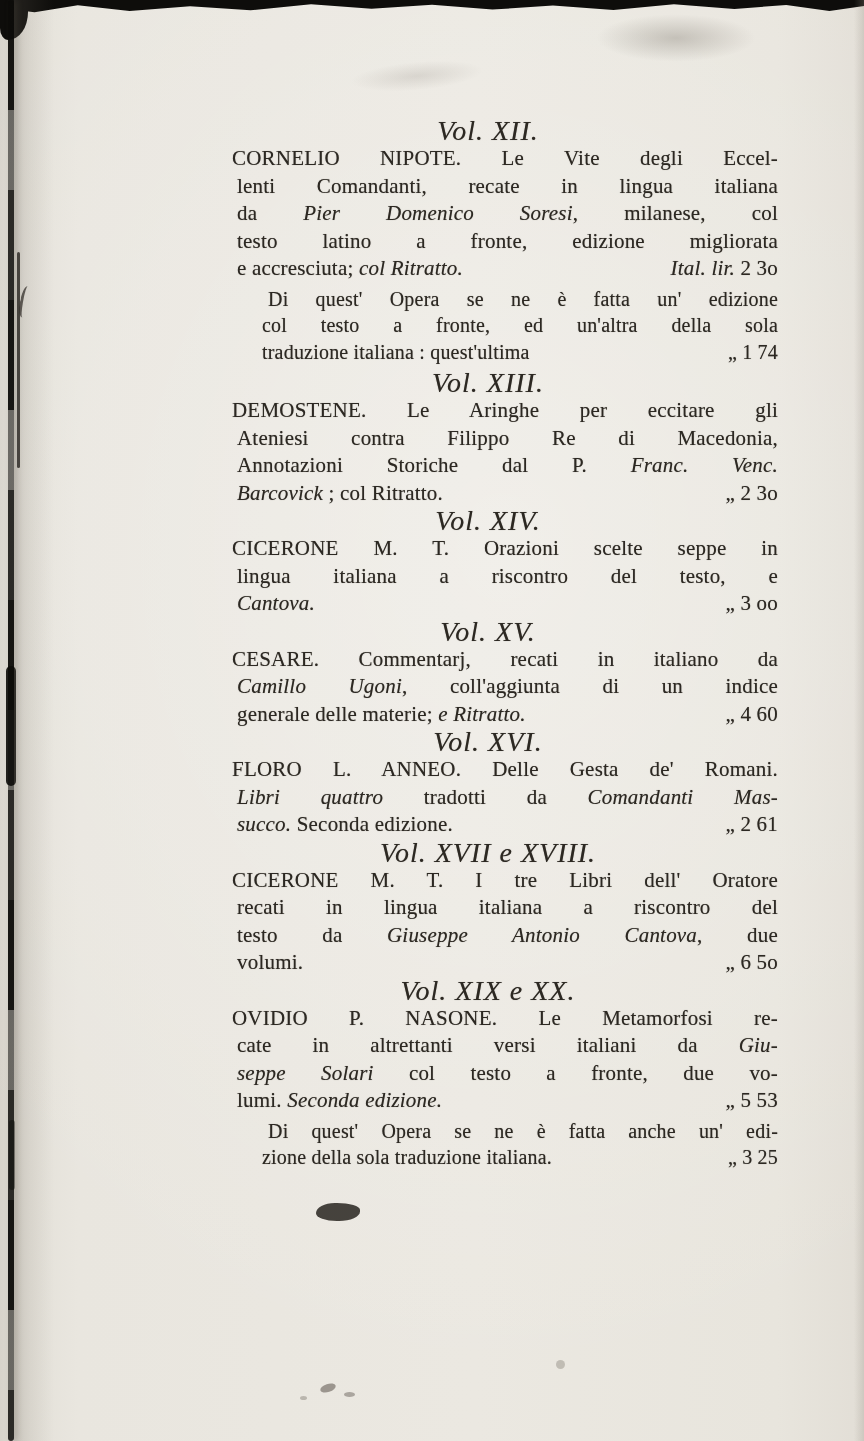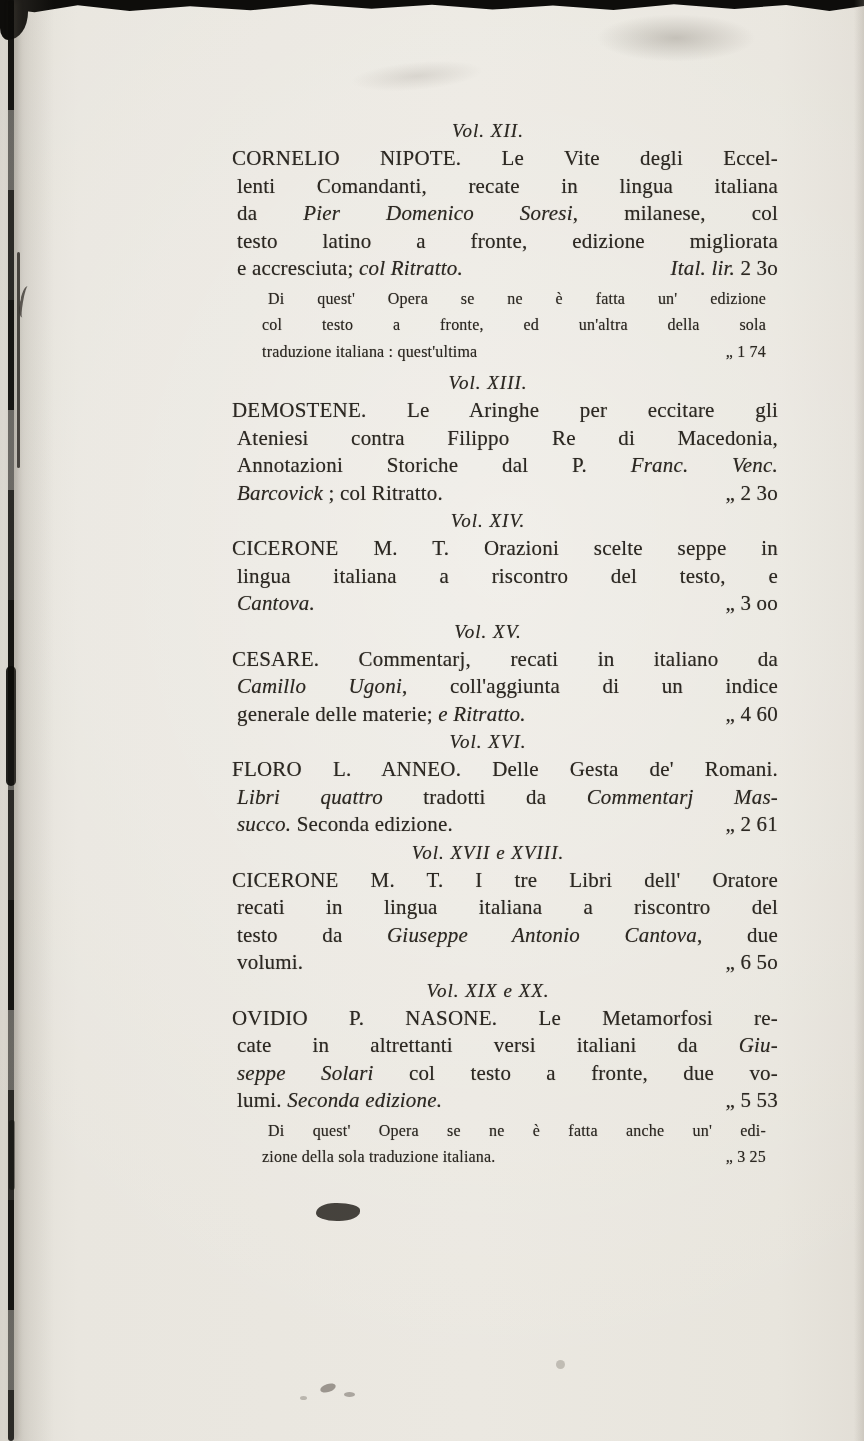--- a/index.html
+++ b/index.html
@@ -17,26 +17,26 @@
     background:
       radial-gradient(130% 95% at 58% 38%, rgba(255,255,255,.30), rgba(255,255,255,0) 62%),
       linear-gradient(90deg,#d7d3cb 0%,#e4e1d9 3.5%,#e9e6df 9%,#ebe8e1 55%,#e8e5dd 90%,#e2ded6 100%);
   }
   .catalog{
     position:absolute; left:222px; top:117px; width:556px; z-index:2;
     font-size:21px; line-height:27.5px; letter-spacing:.2px;
     text-shadow:0 0 .8px rgba(44,40,34,.5);
   }
   .vol-heading{
-    font-style:italic; text-align:center; font-size:19px; line-height:28px;
+    font-style:italic; text-align:center; font-size:28px; line-height:28px;
     letter-spacing:1px; transform:translateX(-12px);
   }
   .entry-main .line{ margin-left:15px; }
   .entry-main .line.first{ margin-left:10px; }
-  .entry-note{ margin:3px 12px 4px 40px; font-size:16px; line-height:26.5px; }
+  .entry-note{ margin:3px 0 4px 40px; font-size:20px; line-height:26.5px; }
   .entry-note .line.first{ margin-left:6px; }
   .line.filled{ text-align:justify; text-align-last:justify; }
   .line.priced{ display:flex; justify-content:space-between; align-items:flex-start; }
   .price{ white-space:nowrap; padding-left:10px; }
   i{ font-style:italic; }
   .artifact{ position:absolute; z-index:1; pointer-events:none; }
   .blot{ z-index:3; mix-blend-mode:multiply; }
 </style>
 </head>
 <body>
@@ -104,21 +104,21 @@
         <div class="line first filled"><span class="seg-left"><span>CESARE. Commentarj, recati in italiano da</span></span></div>
         <div class="line filled"><span class="seg-left"><i>Camillo Ugoni</i><span>, coll'aggiunta di un indice</span></span></div>
         <div class="line priced">
           <span class="seg-left"><span>generale delle materie; </span><i>e Ritratto.</i></span>
           <span class="price"><span>„ 4 60</span></span>
         </div>
       </div>
       <div class="vol-heading">Vol. XVI.</div>
       <div class="entry entry-main">
         <div class="line first filled"><span class="seg-left"><span>FLORO L. ANNEO. Delle Gesta de' Romani.</span></span></div>
-        <div class="line filled"><span class="seg-left"><i>Libri quattro</i><span> tradotti da </span><i>Commentarj Mas-</i></span></div>
+        <div class="line filled"><span class="seg-left"><i>Libri quattro</i><span> tradotti da </span><i>Comandanti Mas-</i></span></div>
         <div class="line priced">
           <span class="seg-left"><i>succo.</i><span> Seconda edizione.</span></span>
           <span class="price"><span>„ 2 61</span></span>
         </div>
       </div>
       <div class="vol-heading">Vol. XVII e XVIII.</div>
       <div class="entry entry-main">
         <div class="line first filled"><span class="seg-left"><span>CICERONE M. T. I tre Libri dell' Oratore</span></span></div>
         <div class="line filled"><span class="seg-left"><span>recati in lingua italiana a riscontro del</span></span></div>
         <div class="line filled"><span class="seg-left"><span>testo da </span><i>Giuseppe Antonio Cantova</i><span>, due</span></span></div>

